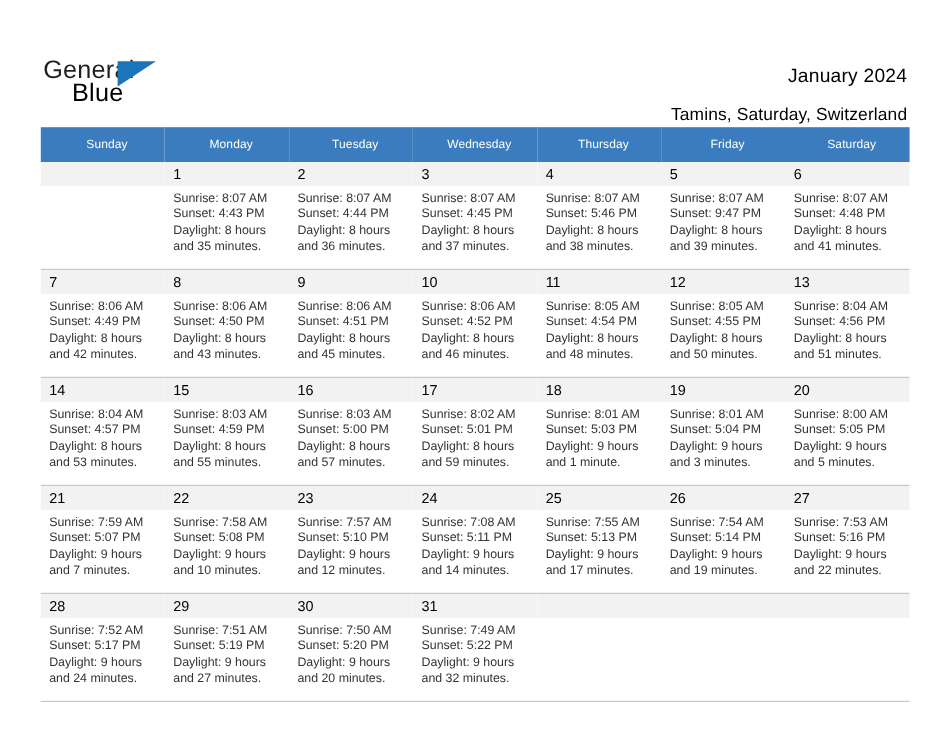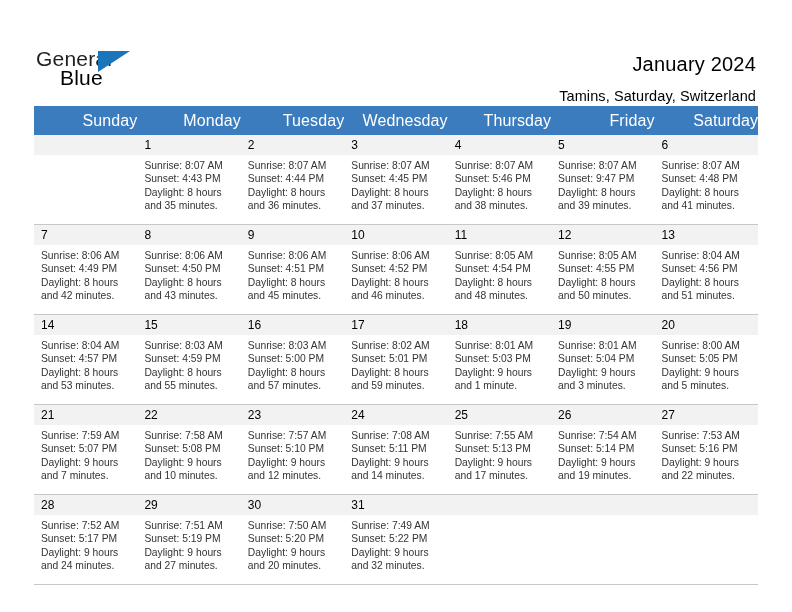--- a/index.html
+++ b/index.html
@@ -65,21 +65,21 @@
     border-left: 32px solid #1b75bb;
     border-bottom: 21px solid transparent;
   }
 
   .titles {
     text-align: right;
     flex: 1 1 auto;
     padding-top: 0px;
   }
   .cal-title {
-    font-size: 20px;
+    font-size: 16px;
     font-weight: normal;
     color: #000000;
     line-height: 32px;
     letter-spacing: 0.2px;
   }
   .cal-subtitle {
     font-size: 14.5px;
     color: #000000;
     line-height: 20px;
     margin-top: 6px;
@@ -89,23 +89,23 @@
   
   .calendar {
     margin: 12px 34px 0 34px;
     width: 724px;
     border-collapse: collapse;
     table-layout: fixed;
   }
   .calendar th {
     background: #3a7cbe;
     color: #ffffff;
-    font-size: 16px;
+    font-size: 10px;
     font-weight: normal;
-    text-align: right;
+    text-align: center;
     padding: 5px 0 5px 7px;
     height: 19px;
     letter-spacing: 0.1px;
   }
   .calendar td {
     vertical-align: top;
     padding: 0;
     border-bottom: 1px solid #c8c8c8;
     background: #ffffff;
     height: 89px;

